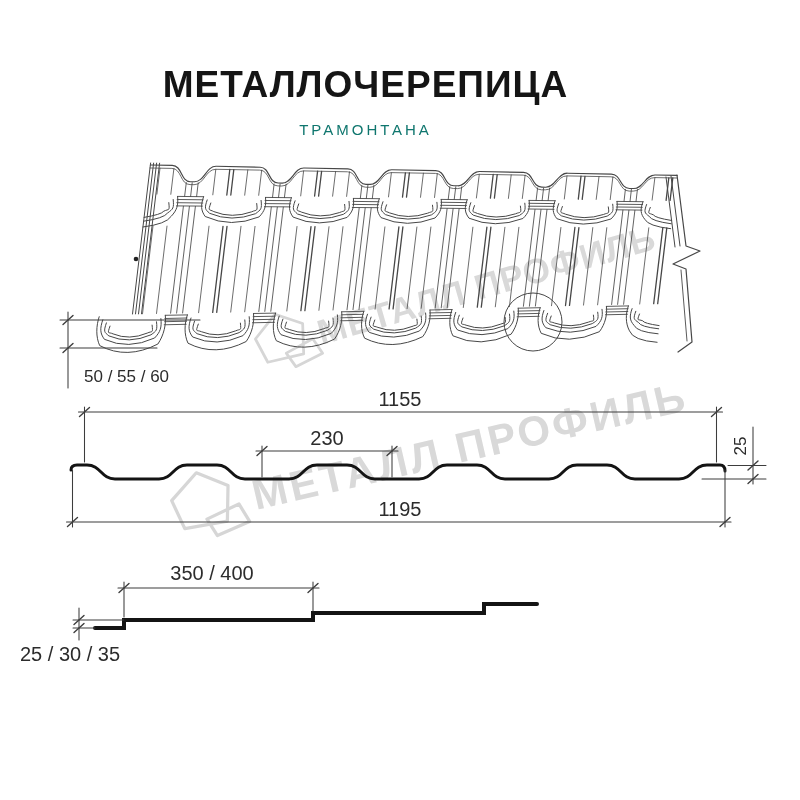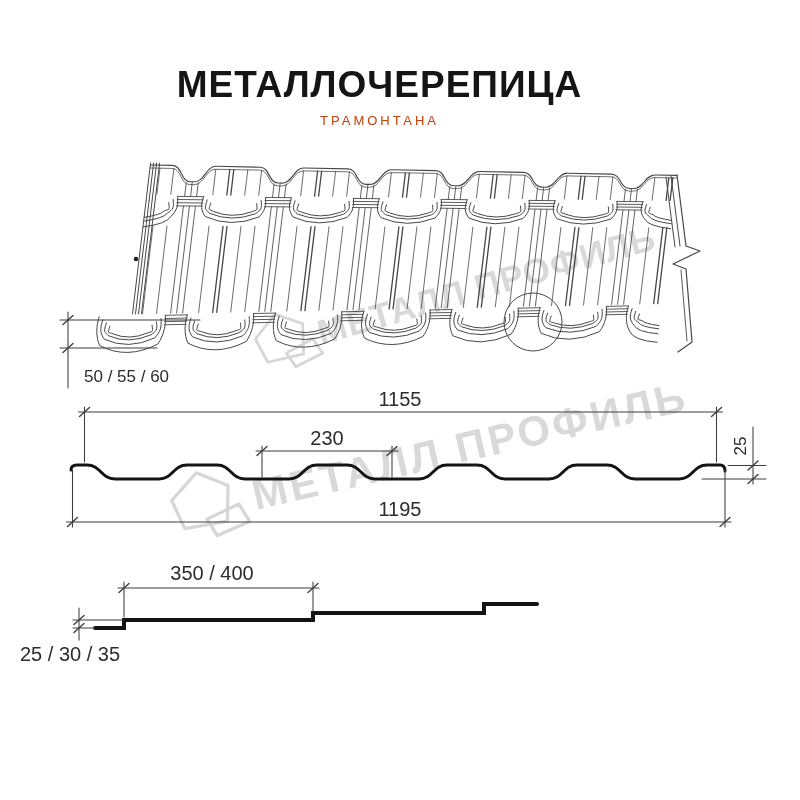--- a/index.html
+++ b/index.html
@@ -1,21 +1,21 @@
 <!DOCTYPE html>
 <html><head>
 <meta charset="utf-8">
 <style>
   html,body{margin:0;padding:0;background:#ffffff;}
   .stage{position:relative;width:800px;height:800px;background:#fff;overflow:hidden;
          font-family:"Liberation Sans",sans-serif;}
-  header{position:absolute;top:64px;left:18px;width:651px;text-align:center;z-index:2;padding-left:36px;}
+  header{position:absolute;top:64px;left:4px;width:651px;text-align:center;z-index:2;padding-left:36px;}
   h1{margin:0;font-family:"Liberation Sans",sans-serif;font-weight:800;font-size:37px;
      letter-spacing:1px;color:#151515;}
-  .subtitle{margin-top:7px;font-size:13px;font-weight:400;letter-spacing:3px;color:#c2410c;}
+  .subtitle{margin-top:15px;font-size:15px;font-weight:400;letter-spacing:3px;color:#0f766e;}
   svg{position:absolute;top:0;left:0;}
   text.dim{font-family:"Liberation Sans",sans-serif;fill:#2c2c2c;font-size:20px;}
   text.dim.small{font-size:17px;}
   text.wm{font-family:"Liberation Sans",sans-serif;font-weight:700;fill:#d9d9d9;}
 </style>
 </head>
 <body>
 
 <div class="stage">
 

